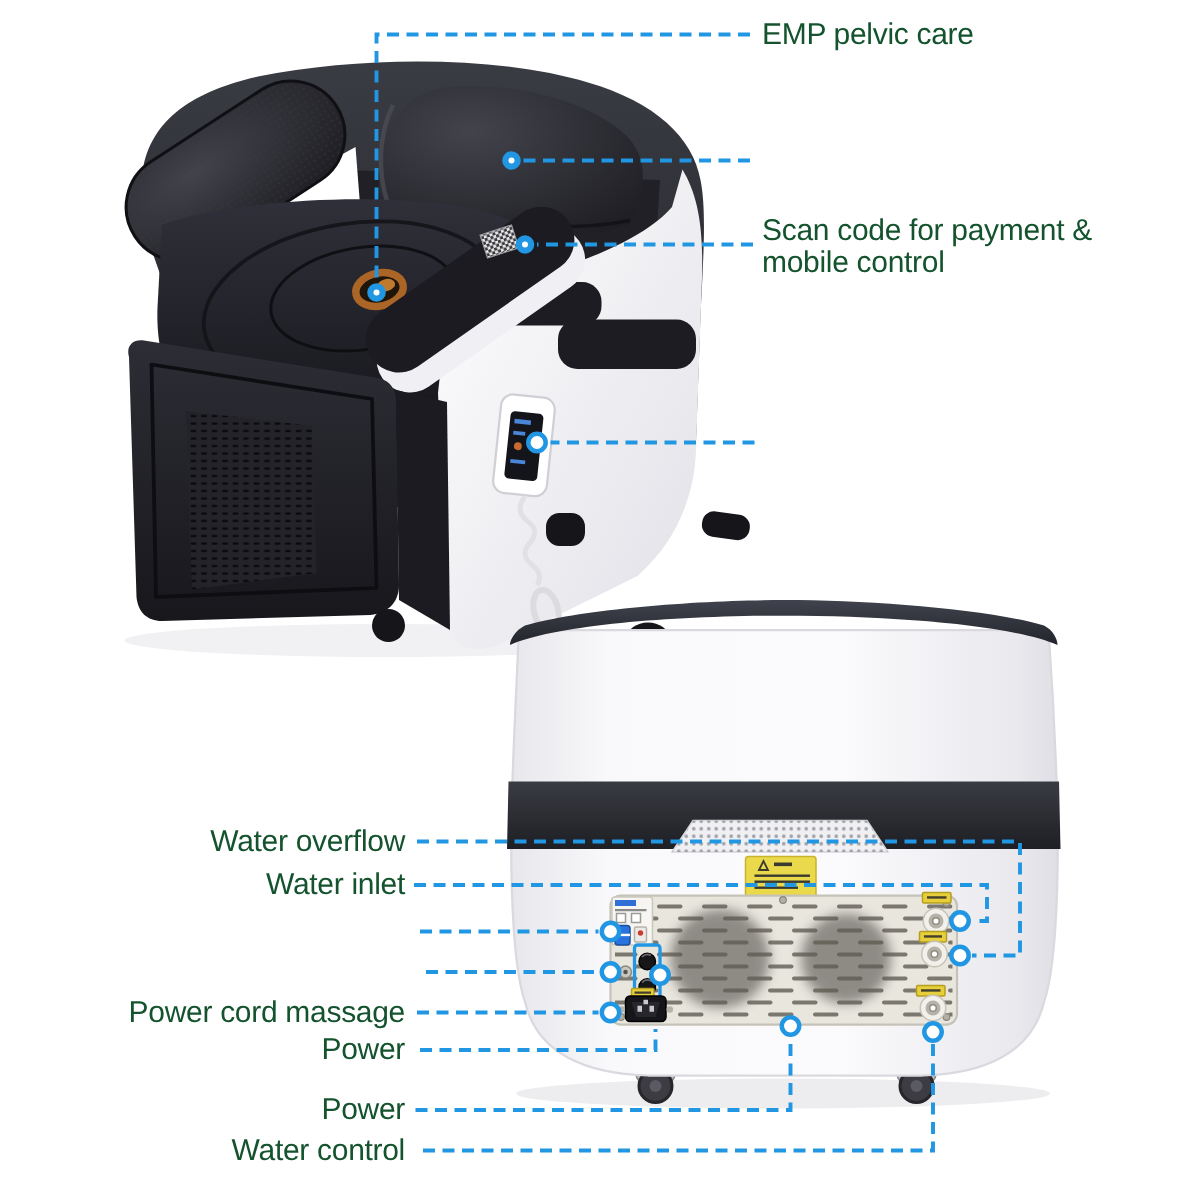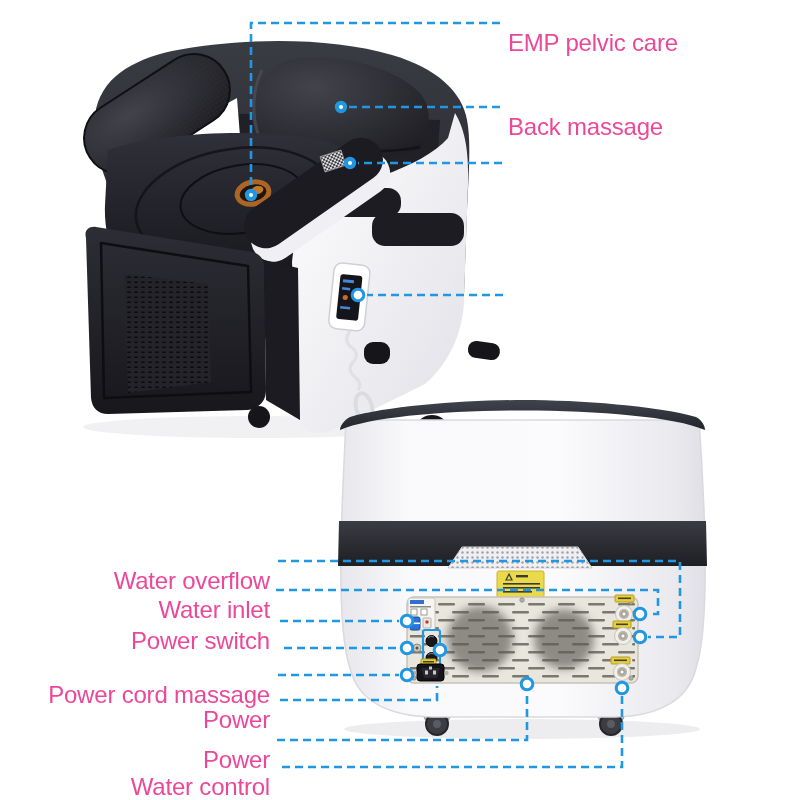--- a/index.html
+++ b/index.html
@@ -2,22 +2,22 @@
 <html><head>
 <meta charset="utf-8">
 <style>
   html,body { margin:0; padding:0; background:#ffffff; }
   .canvas {
     position:relative; width:800px; height:800px; background:#ffffff;
     font-family:"Liberation Sans", sans-serif; overflow:hidden;
   }
   .canvas svg { position:absolute; left:0; top:0; }
   .lbl {
-    position:absolute; font-size:24px; line-height:24px; color:#ec4899;
-    letter-spacing:-0.2px; white-space:nowrap;margin-top:20px;
+    position:absolute; font-size:20px; line-height:24px; color:#14532d;
+    letter-spacing:-0.2px; white-space:nowrap;
   }
   .lbl-right { left:508px; text-align:left; }
   .lbl-left  { right:530px; text-align:right; }
   .lbl-multi { line-height:21px; }
   .lbl-multi span { display:block; }
 </style>
 </head>
 <body>
 
 <div class="canvas">
@@ -288,23 +288,25 @@
     <circle cx="407" cy="621" r="5.8" fill="#ffffff" stroke="#2196e3" stroke-width="3"></circle>
     <circle cx="407" cy="648" r="5.8" fill="#ffffff" stroke="#2196e3" stroke-width="3"></circle>
     <circle cx="440" cy="650" r="5.8" fill="#ffffff" stroke="#2196e3" stroke-width="3"></circle>
     <circle cx="407" cy="675" r="5.8" fill="#ffffff" stroke="#2196e3" stroke-width="3"></circle>
     <circle cx="527" cy="684" r="5.8" fill="#ffffff" stroke="#2196e3" stroke-width="3"></circle>
     <circle cx="622" cy="688" r="5.8" fill="#ffffff" stroke="#2196e3" stroke-width="3"></circle>
   </g>
 </svg>
 
   <div class="lbl lbl-right" style="top:11px">EMP pelvic care</div>
-  <div class="lbl lbl-right" style="top:95px">Back massage</div>
+  <div class="lbl lbl-right lbl-multi" style="top:144px">
+    <span>Scan code for payment &amp;</span>
+    <span>mobile control</span>
+  </div>
 
   <div class="lbl lbl-left" style="top:549px">Water overflow</div>
   <div class="lbl lbl-left" style="top:578px">Water inlet</div>
-  <div class="lbl lbl-left" style="top:609px">Power switch</div>
   <div class="lbl lbl-left" style="top:663px">Power cord massage</div>
   <div class="lbl lbl-left" style="top:688px">Power</div>
   <div class="lbl lbl-left" style="top:728px">Power</div>
   <div class="lbl lbl-left" style="top:755px">Water control</div>
 
 </div>
 
 </body></html>

